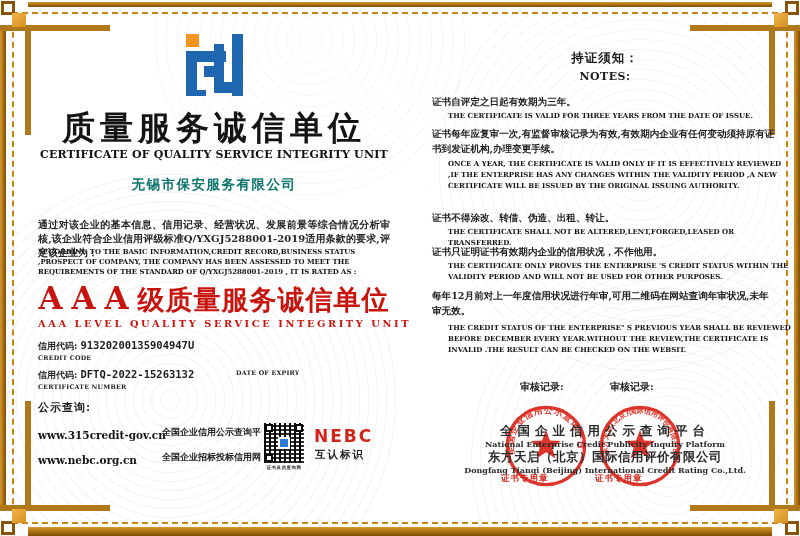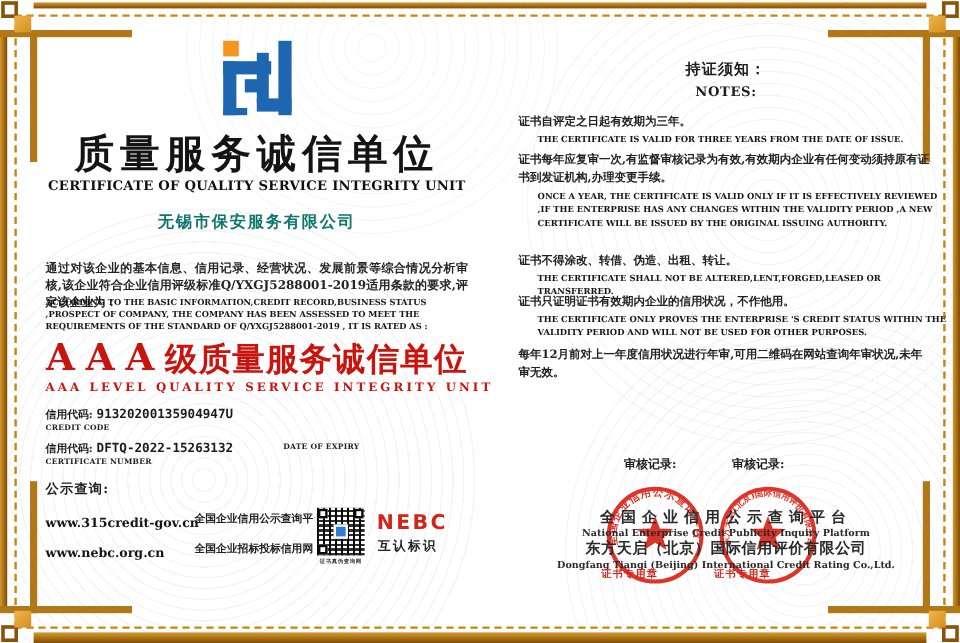--- a/index.html
+++ b/index.html
@@ -193,20 +193,21 @@
 
   <div class="abs note-cn n1c">证书自评定之日起有效期为三年。</div>
   <div class="abs note-en n1e">THE CERTIFICATE IS VALID FOR THREE YEARS FROM THE DATE OF ISSUE.</div>
   <div class="abs note-cn n2c">证书每年应复审一次,有监督审核记录为有效,有效期内企业有任何变动须持原有证书到发证机构,办理变更手续。</div>
   <div class="abs note-en n2e">ONCE A YEAR, THE CERTIFICATE IS VALID ONLY IF IT IS EFFECTIVELY REVIEWED ,IF THE ENTERPRISE HAS ANY CHANGES WITHIN THE VALIDITY PERIOD ,A NEW CERTIFICATE WILL BE ISSUED BY THE ORIGINAL ISSUING AUTHORITY.</div>
   <div class="abs note-cn n3c">证书不得涂改、转借、伪造、出租、转让。</div>
   <div class="abs note-en n3e">THE CERTIFICATE SHALL NOT BE ALTERED,LENT,FORGED,LEASED OR TRANSFERRED.</div>
   <div class="abs note-cn n4c">证书只证明证书有效期内企业的信用状况，不作他用。</div>
   <div class="abs note-en n4e">THE CERTIFICATE ONLY PROVES THE ENTERPRISE 'S CREDIT STATUS WITHIN THE VALIDITY PERIOD  AND WILL NOT BE USED FOR OTHER PURPOSES.</div>
   <div class="abs note-cn n5c">每年12月前对上一年度信用状况进行年审,可用二维码在网站查询年审状况,未年审无效。</div>
+  <div class="abs note-en n5e">THE CREDIT STATUS OF THE ENTERPRISE" S PREVIOUS YEAR SHALL BE REVIEWED BEFORE DECEMBER EVERY YEAR.WITHOUT THE REVIEW,THE CERTIFICATE IS INVALID .THE RESULT CAN BE CHECKED ON THE WEBSIT.</div>
 
   <div class="abs audit a1">审核记录:</div>
   <div class="abs audit a2">审核记录:</div>
 
   <svg class="seal s1" viewBox="0 0 100 100">
     <defs>
         <path id="arc1" d="M 13,62 A 39,39 0 1 1 87,62" fill="none"></path>
       </defs>
     <circle cx="50" cy="50" r="46" fill="none" stroke="#da2318" stroke-width="4"></circle>
     <polygon fill="#da2318" points="50,31 54.7,43.4 67.9,43.9 57.5,52.1 61.2,64.8 50,57.5 38.8,64.8 42.5,52.1 32.1,43.9 45.3,43.4"></polygon>

